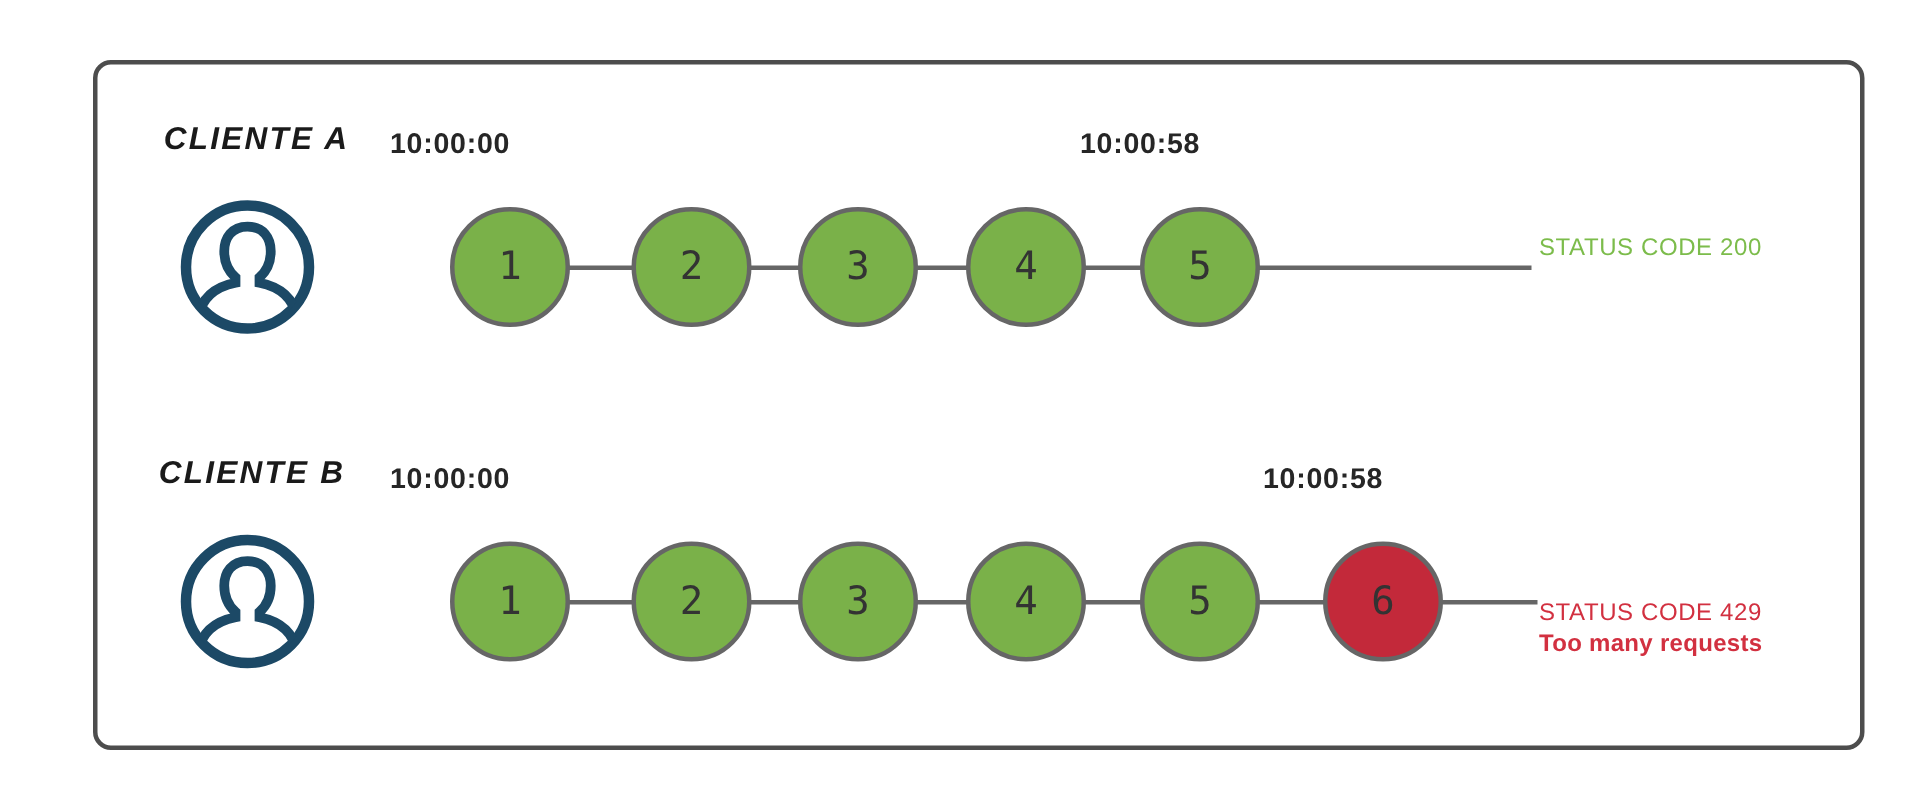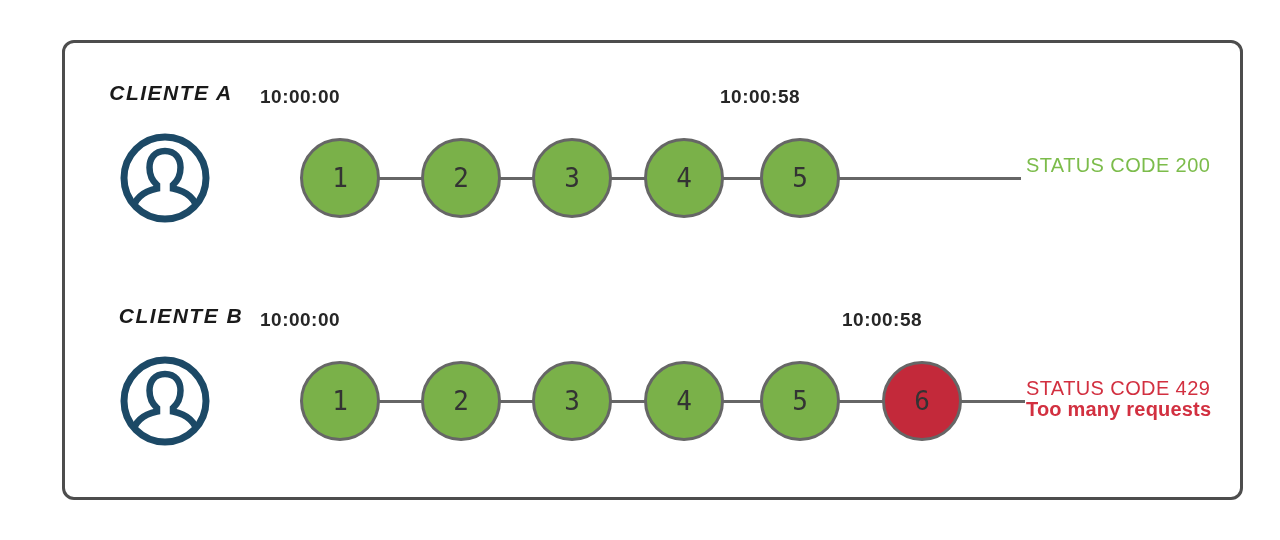--- a/index.html
+++ b/index.html
@@ -67,21 +67,21 @@
     font-size: 19px;
     font-weight: bold;
     letter-spacing: 0.5px;
     color: #262626;
     white-space: nowrap;
   }
   .status-text {
     position: absolute;
     width: 170px;
     text-align: left;
-    font-size: 20px;
+    font-size: 16px;
     line-height: 21px;
     letter-spacing: 0.4px;
     white-space: nowrap;
   }
   .status-line2-bold {
     font-weight: bold;
     letter-spacing: 0.2px;
   }
 </style>
 </head>
@@ -114,21 +114,21 @@
         <span>4</span>
       </div>
       <div class="request-circle" style="left: 760px; top: 138px; background: rgb(122, 177, 73); border-color: rgb(102, 102, 102); color: rgb(51, 51, 51);">
         <span>5</span>
       </div>
       <div class="timestamp" style="left: 260px; top: 86px; color: rgb(38, 38, 38);">10:00:00</div>
       <div class="timestamp" style="left: 720px; top: 86px; color: rgb(38, 38, 38);">10:00:58</div>
       <div class="status-text" style="left: 1026px; top: 155px; color: rgb(124, 188, 75);">
         <div>STATUS CODE 200</div>
       </div>
-      <div class="client-label" style="left: 71px; top: 304px;">CLIENTE B</div>
+      <div class="client-label" style="left: 58px; top: 304px;">CLIENTE B</div>
       <div class="avatar" style="left: 117px; top: 353px;"><svg width="96" height="96" viewBox="0 0 96 96">
           <defs>
             <clipPath id="avclip1">
               <circle cx="48" cy="48" r="40"></circle>
             </clipPath>
           </defs>
           <circle cx="48" cy="48" r="41" fill="none" stroke="#1c4966" stroke-width="7"></circle>
           <path clip-path="url(#avclip1)" fill="none" stroke="#1c4966" stroke-width="6.5" d="M48 21 c10.5 0 15.5 7.5 15.5 16.5 c0 7.5 -3 13.5 -7.5 17.5 l0 3.5 c15 3 23 11.5 25 23.5 l0 18 l-66 0 l0 -18 c2 -12 10 -20.5 25 -23.5 l0 -3.5 c-4.5 -4 -7.5 -10 -7.5 -17.5 c0 -9 5 -16.5 15.5 -16.5 z"></path>
         </svg></div>
       <div class="timeline-line" style="left: 340px; top: 399.5px; width: 685px; background: rgb(102, 102, 102);"></div>
@@ -145,18 +145,18 @@
         <span>4</span>
       </div>
       <div class="request-circle" style="left: 760px; top: 361px; background: rgb(122, 177, 73); border-color: rgb(102, 102, 102); color: rgb(51, 51, 51);">
         <span>5</span>
       </div>
       <div class="request-circle" style="left: 882px; top: 361px; background: rgb(195, 41, 58); border-color: rgb(102, 102, 102); color: rgb(51, 51, 51);">
         <span>6</span>
       </div>
       <div class="timestamp" style="left: 260px; top: 309px; color: rgb(38, 38, 38);">10:00:00</div>
       <div class="timestamp" style="left: 842px; top: 309px; color: rgb(38, 38, 38);">10:00:58</div>
-      <div class="status-text" style="left: 1026px; top: 378px; color: rgb(210, 48, 64);">
+      <div class="status-text" style="left: 1026px; top: 398px; color: rgb(210, 48, 64);">
         <div>STATUS CODE 429</div>
         <div class="status-line2-bold">Too many requests</div>
       </div>
     </div>
 </div>
 
 </body></html>

